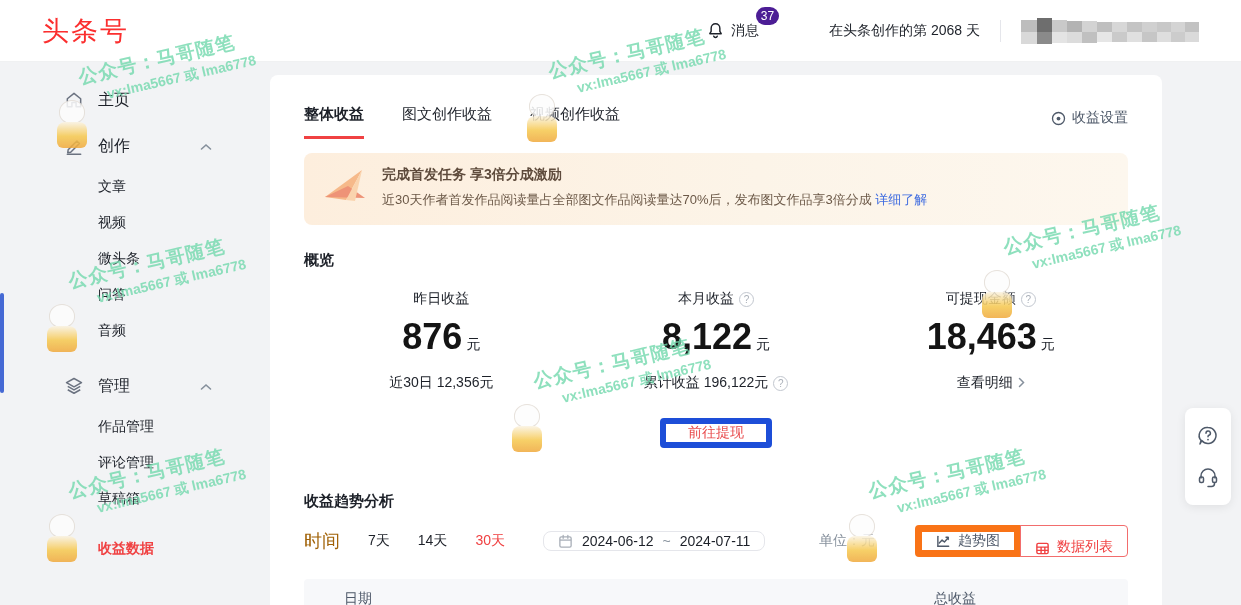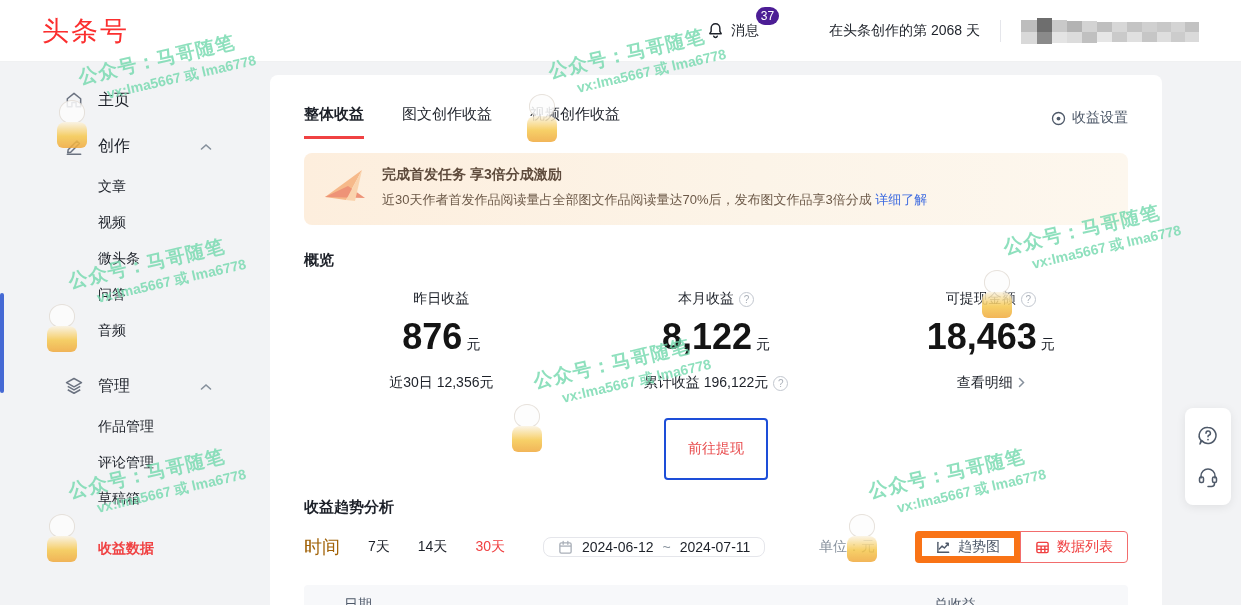--- a/index.html
+++ b/index.html
@@ -52,36 +52,36 @@
   .stat { flex:1; text-align:center; }
   .stat-label { font-size:14px; color:#1d2129; display:flex; align-items:center; justify-content:center; gap:5px; }
   .qmark { width:15px; height:15px; border:1px solid #c2c7cf; border-radius:50%; color:#a9afb8;
            font-size:10px; display:inline-flex; align-items:center; justify-content:center; }
   .stat-value { margin-top:8px; font-size:36px; font-weight:bold; color:#141414; }
   .stat-unit { font-size:14px; font-weight:normal; color:#1d2129; margin-left:4px; }
   .stat-sub { margin-top:16px; font-size:14px; color:#1d2129; display:flex; align-items:center; justify-content:center; gap:5px; }
   .link-detail { cursor:pointer; }
   .chev-right { color:#86909c; }
 
-  .withdraw { display:block; margin:26px auto 0; background:#fff; border:2px solid #1d4ed8; color:#e8494b;
-              font-size:14px; padding:20px 22px; border-radius:4px; cursor:pointer; font-family:inherit; }
-
-  .trend-title { margin-top:18px; font-size:15px; font-weight:bold; color:#1d2129; }
+  .withdraw { display:block; margin:26px auto 0; background:#fff; border:6px solid #1d4ed8; color:#e8494b;
+              font-size:14px; padding:0 22px; border-radius:4px; cursor:pointer; font-family:inherit; }
+
+  .trend-title { margin-top:44px; font-size:15px; font-weight:bold; color:#1d2129; }
   .filter-row { display:flex; align-items:center; margin-top:14px; }
   .flabel { font-size:18px; color:#a16207; margin-right:28px; }
   .range { font-size:14px; color:#1d2129; margin-right:28px; cursor:pointer; }
   .range.active { color:#f04142; }
   .datebox { display:flex; align-items:center; gap:9px; height:20px; border:1px solid #e5e6eb; border-radius:8px;
              padding:0 14px; margin-left:10px; font-size:14px; color:#1d2129; cursor:pointer; }
   .datebox .sep { color:#86909c; }
   .unit { margin-left:auto; font-size:14px; color:#86909c; }
   .segs { display:flex; margin-left:40px; }
   .seg { display:flex; align-items:center; gap:7px; height:32px; padding:0 14px; font-size:14px; cursor:pointer; background:#fff; }
   .seg-chart { border:7px solid #f97316; border-radius:4px 0 0 4px; color:#4e5969; }
-  .seg-list  { border:1px solid #f26d6d; border-radius:0 4px 4px 0; color:#f04142; margin-left:-1px; }
+  .seg-list  { border:1px solid #f26d6d; border-radius:0 4px 4px 0; color:#f04142; margin-left:-1px;align-items:flex-end; }
 
   .table-head { display:flex; align-items:center; margin-top:22px; height:40px; background:#f7f8fa;
                 border-radius:4px 4px 0 0; font-size:14px; color:#4e5969; }
   .th-date { margin-left:40px; }
   .th-total { margin-left:562px; }
 
   
   .help-float { position:absolute; left:1185px; top:408px; width:46px; height:97px; background:#fff;
                 border-radius:8px; box-shadow:0 2px 10px rgba(0,0,0,.08); display:flex; flex-direction:column;
                 align-items:center; justify-content:space-evenly; z-index:6; }

